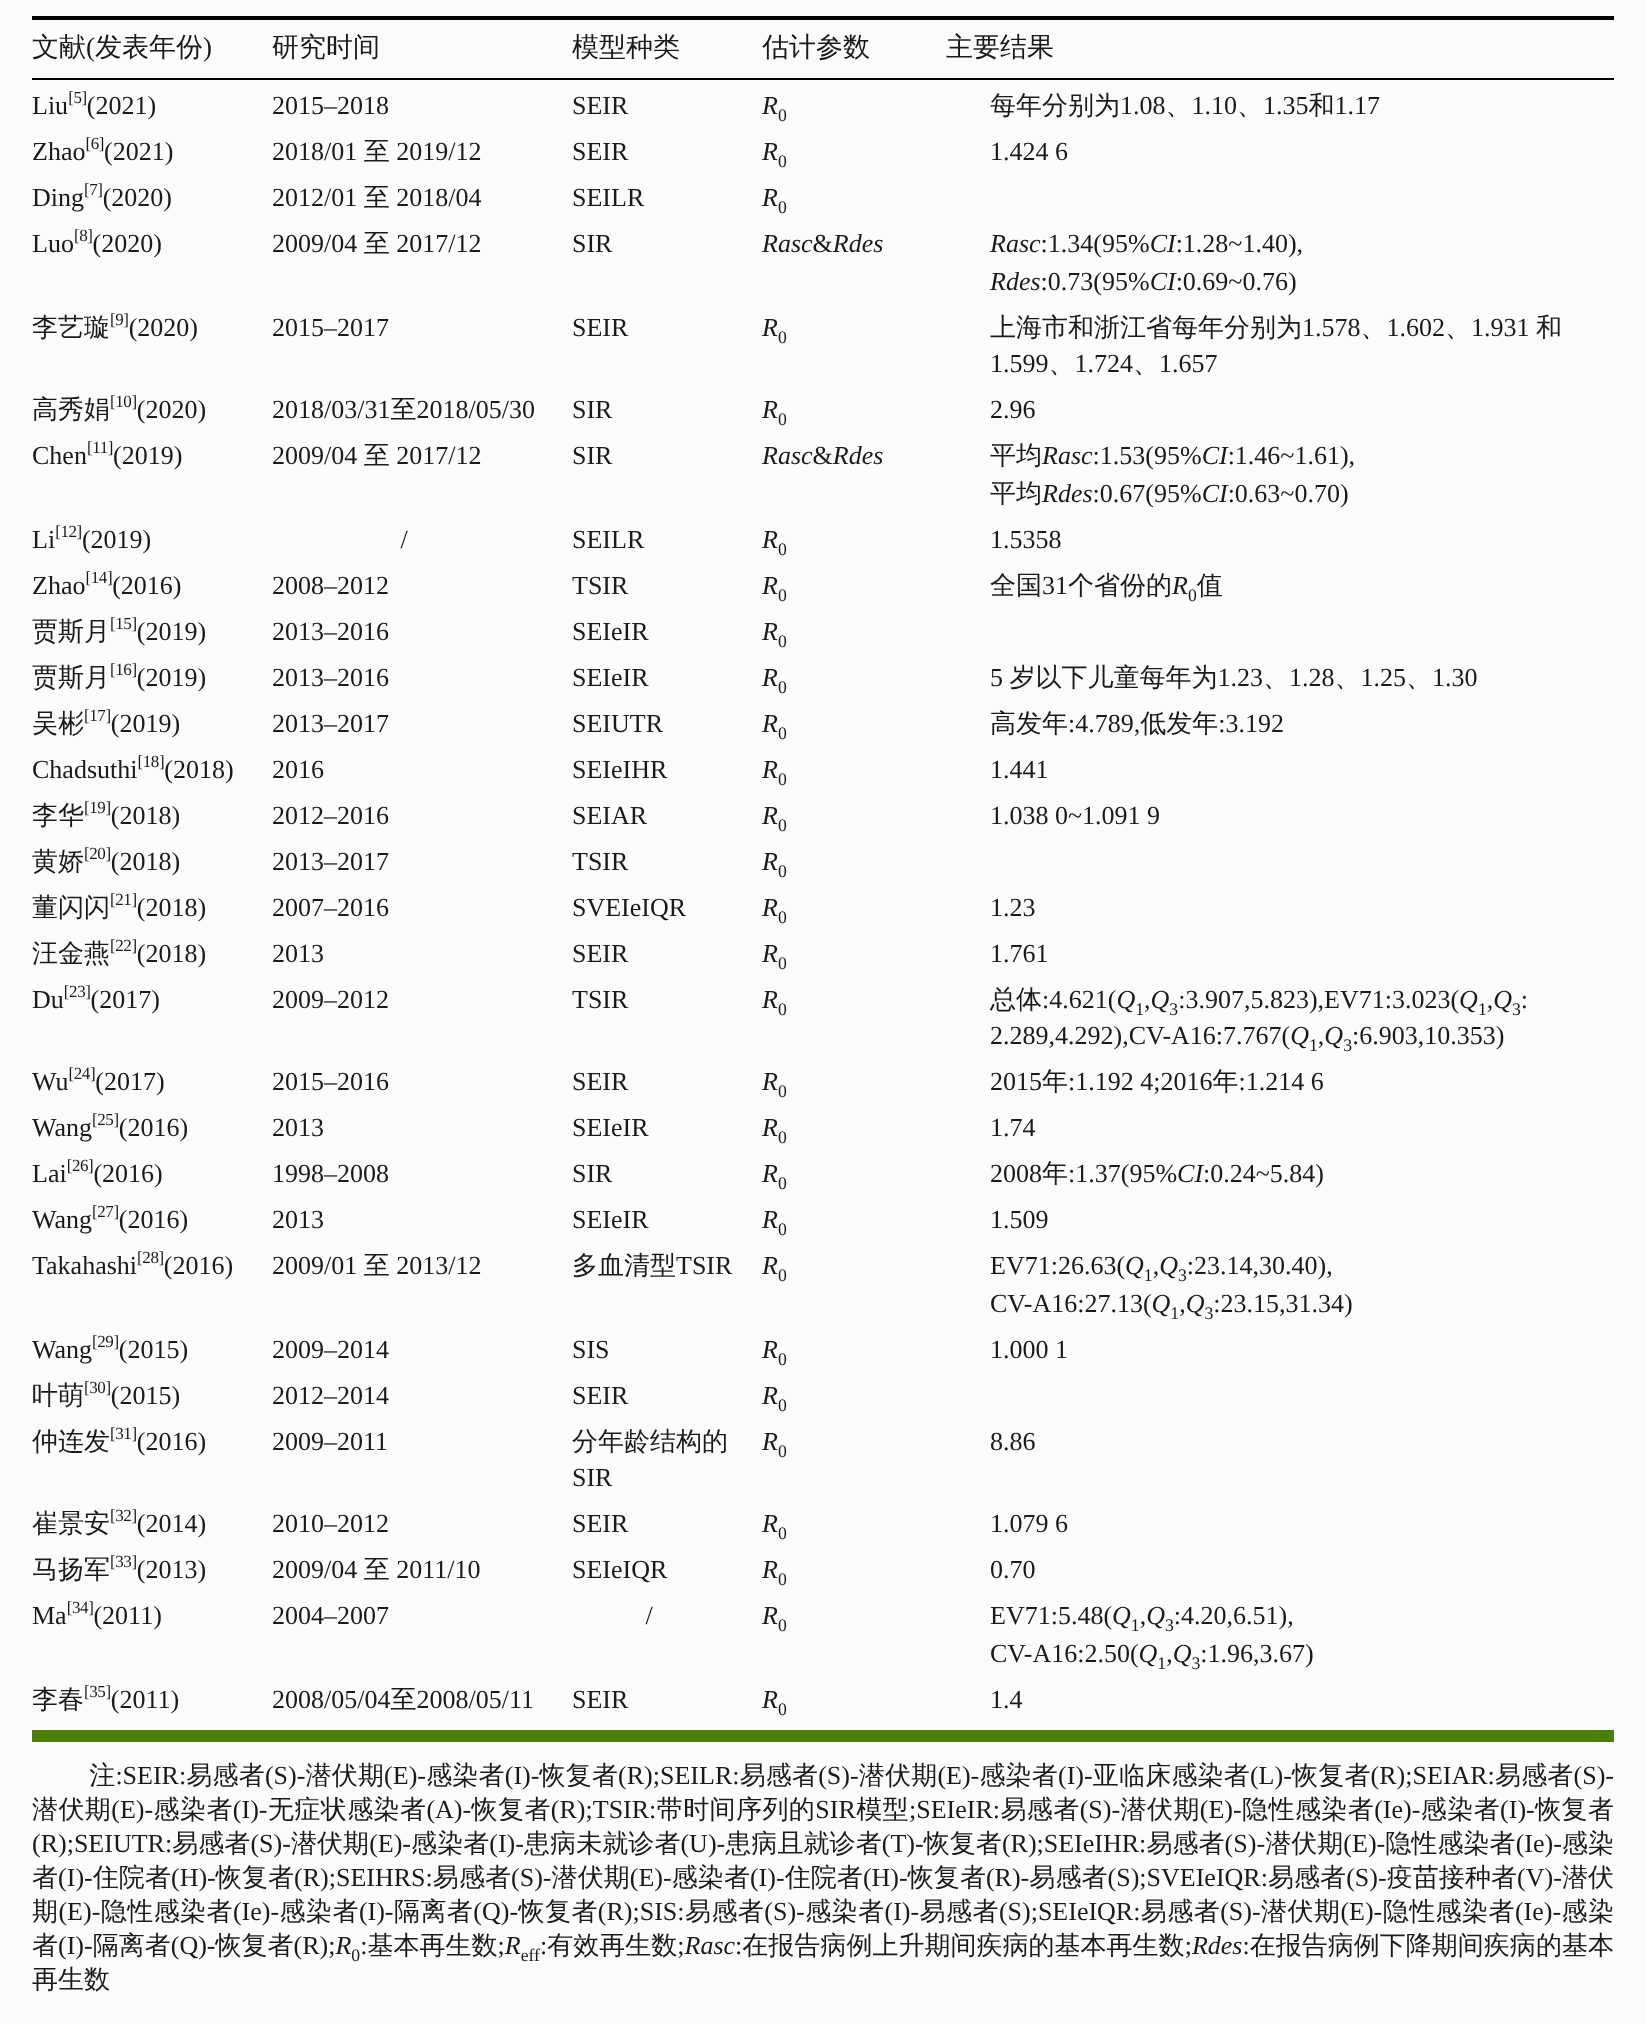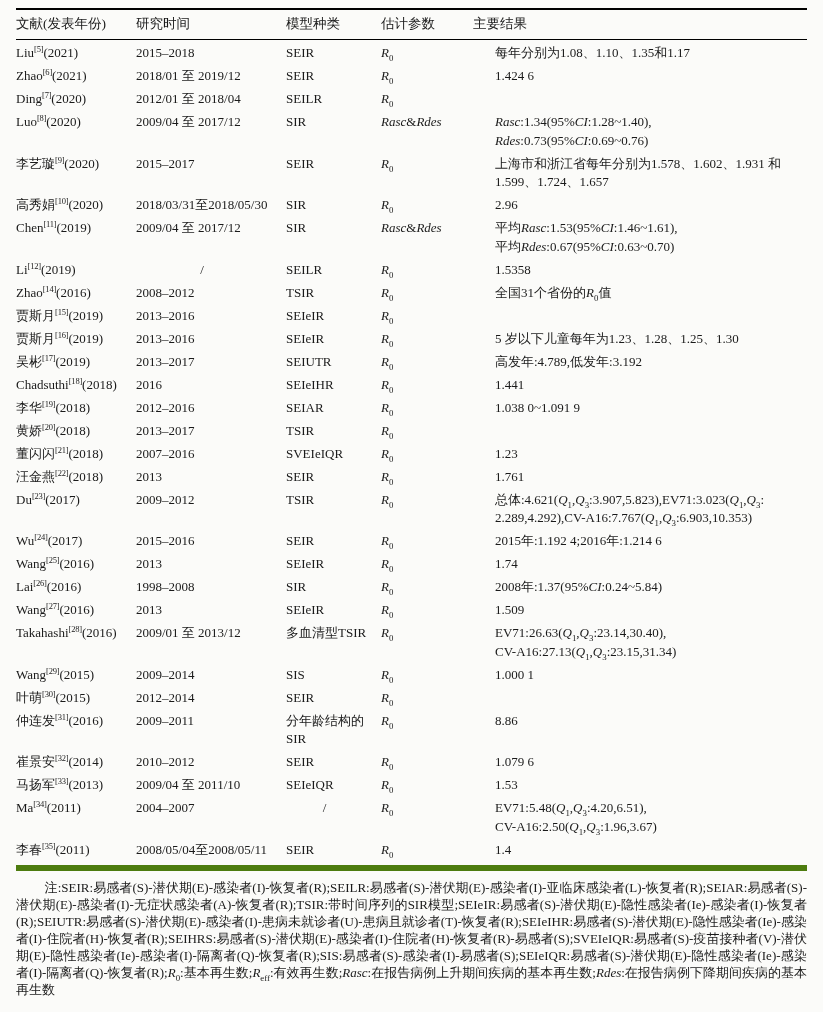--- a/index.html
+++ b/index.html
@@ -258,21 +258,21 @@
           <div class="td c2">2010–2012</div>
           <div class="td c3">SEIR</div>
           <div class="td c4"><i>R</i><sub>0</sub></div>
           <div class="td c5">1.079 6</div>
         </div>
         <div class="trow">
           <div class="td c1"><span>马扬军</span><sup class="ref">[33]</sup><span>(2013)</span></div>
           <div class="td c2">2009/04 至 2011/10</div>
           <div class="td c3">SEIeIQR</div>
           <div class="td c4"><i>R</i><sub>0</sub></div>
-          <div class="td c5">1.53</div>
+          <div class="td c5">0.70</div>
         </div>
         <div class="trow">
           <div class="td c1"><span>Ma</span><sup class="ref">[34]</sup><span>(2011)</span></div>
           <div class="td c2">2004–2007</div>
           <div class="td c3 center">/</div>
           <div class="td c4"><i>R</i><sub>0</sub></div>
           <div class="td c5">EV71:5.48(<i>Q</i><sub>1</sub>,<i>Q</i><sub>3</sub>:4.20,6.51),<br>CV-A16:2.50(<i>Q</i><sub>1</sub>,<i>Q</i><sub>3</sub>:1.96,3.67)</div>
         </div>
         <div class="trow">
           <div class="td c1"><span>李春</span><sup class="ref">[35]</sup><span>(2011)</span></div>

